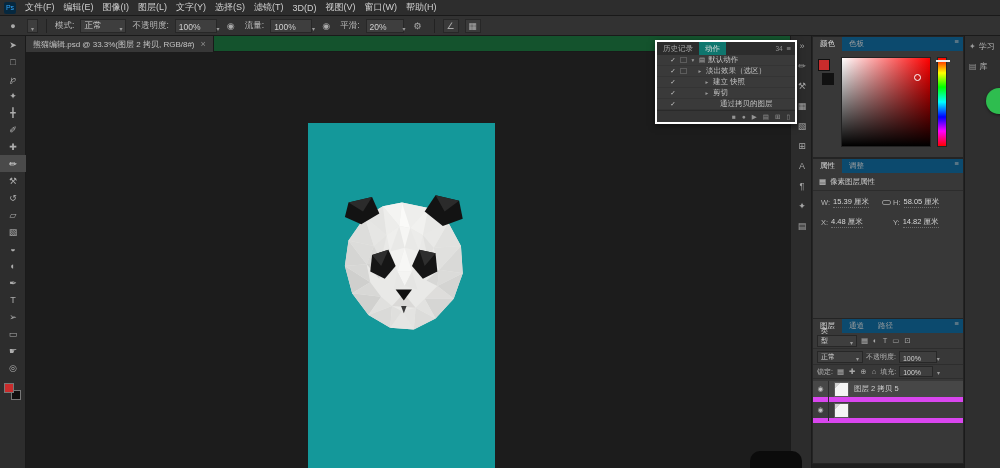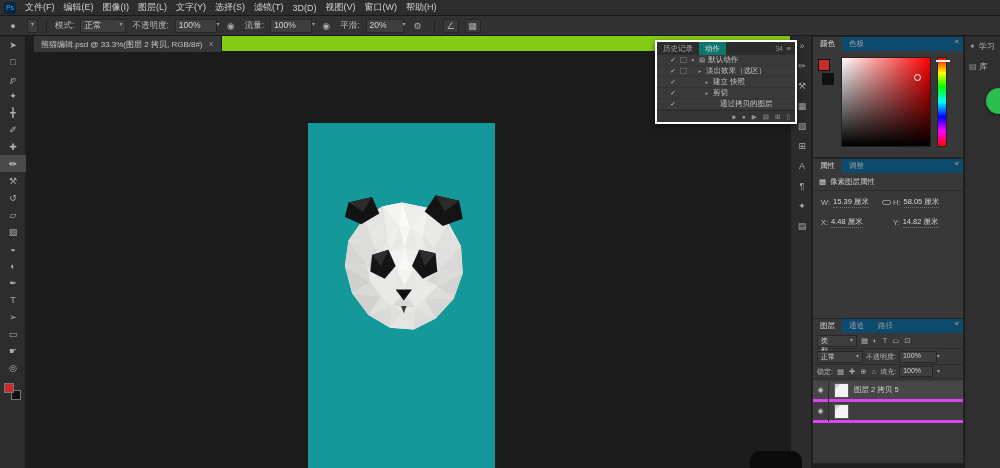--- a/index.html
+++ b/index.html
@@ -9,27 +9,27 @@
   .screen{position:relative;width:1000px;height:468px;background:#1e1e1e;overflow:hidden}
 
   
   .menubar{left:0;top:0;width:1000px;height:16px;background:#2d2d2d;border-bottom:1px solid #191919;display:flex;align-items:center;gap:9px;padding-left:4px;font-size:9px;color:#cfcfcf;z-index:20}
   .pslogo{width:12px;height:12px;background:#06283f;color:#31a8ff;font-size:7px;display:inline-flex;align-items:center;justify-content:center;border-radius:2px}
   .menu-item{cursor:default;white-space:nowrap}
 
   
   .optionsbar{left:0;top:16px;width:1000px;height:20px;background:#323232;border-bottom:1px solid #1a1a1a;display:flex;align-items:center;gap:6px;padding-left:5px;font-size:8.5px;color:#b9b9b9;z-index:19}
   .opt-sep{width:1px;height:14px;background:#222;margin:0 2px}
-  .vbox{display:inline-flex;align-items:flex-start;justify-content:space-between;background:#3e3e3e;border:1px solid #272727;height:14px;padding:0 3px;gap:16px;color:#d0d0d0}
+  .vbox{display:inline-flex;align-items:flex-end;justify-content:space-between;background:#3e3e3e;border:1px solid #272727;height:14px;padding:0 3px;gap:16px;color:#d0d0d0}
   .vbox .car{font-size:6px;color:#999}
   .icon-btn{width:16px;height:14px;display:inline-flex;align-items:center;justify-content:center;color:#aaa;font-size:9px;border:1px solid transparent}
   .icon-btn.boxed{border:1px solid #272727;background:#3a3a3a}
 
   
-  .tabbar{left:34px;top:36px;width:764px;height:16px;background:#84cc16;border-bottom:1px solid #191919;display:flex;z-index:5}
+  .tabbar{left:26px;top:36px;width:764px;height:16px;background:#14532d;border-bottom:1px solid #191919;display:flex;z-index:5}
   .doc-tab{height:16px;background:#373737;display:flex;align-items:center;gap:6px;padding:0 7px;font-size:8px;color:#c4c4c4;border-right:1px solid #191919}
   .tab-close{color:#8d8d8d;font-size:9px}
 
   
   .tools{left:0;top:36px;width:26px;height:432px;background:#2d2d2d;border-right:1px solid #1a1a1a;z-index:6}
   .tool{width:26px;height:17px;display:flex;align-items:center;justify-content:center;font-size:9px;color:#adadad}
   .tool.active{background:#4a4a4a;color:#e8e8e8}
   .swatches{position:absolute;left:3px;top:346px;width:20px;height:20px}
   .sw{position:absolute;width:10px;height:10px;border:1px solid #777}
   .sw.bg{left:8px;top:8px;background:#101010}
@@ -81,21 +81,21 @@
   .props-grid{padding:6px 6px 0 8px;display:grid;grid-template-columns:58px 14px 66px;row-gap:9px;color:#b5b5b5}
   .fld{display:flex;gap:3px;align-items:center;white-space:nowrap}
   .fld .val{color:#d7d7d7;border-bottom:1px dotted #6e6e6e}
   .linkic{width:9px;height:5px;border:1px solid #8e8e8e;border-radius:2px;justify-self:center;align-self:center}
 
   .layers{left:812px;top:318px;width:152px;height:146px}
   .lrow{display:flex;align-items:center;gap:3px;padding:0 4px;color:#b5b5b5}
   .lrow.f1{height:16px;border-bottom:1px solid #2d2d2d}
   .lico{color:#a8a8a8;font-size:7.5px;padding:0 1px}
   .llist{position:absolute;left:0;top:62px;width:150px;bottom:0;overflow:hidden}
-  .layer-row{height:21px;display:flex;align-items:center;border-bottom:3px solid #d946ef;background:#3d3d3d}
+  .layer-row{height:21px;display:flex;align-items:center;border-bottom:5px solid #d946ef;background:#3d3d3d}
   .layer-row.sel{background:#474747}
   .eyebox{width:16px;height:21px;display:flex;align-items:center;justify-content:center;border-right:1px solid #2c2c2c;color:#c2c2c2;font-size:7px}
   .thumb{width:15px;height:15px;margin:0 5px;border:1px solid #5a5a5a;background:linear-gradient(135deg,#cfcfcf 22%,#f4f4f4 22%)}
   .lname{font-size:7.5px;color:#d0d0d0;white-space:nowrap}
 
   
   .rail{left:964px;top:36px;width:36px;height:432px;background:#2f2f2f;border-left:1px solid #1b1b1b;z-index:6}
   .rail-item{display:flex;align-items:center;gap:3px;height:20px;padding-left:4px;color:#b9b9b9;font-size:8px}
   .rail-item .g{font-size:8px;color:#9d9d9d}
   .help-circle{position:absolute;right:-12px;top:52px;width:26px;height:26px;border-radius:50%;background:#2ebd4f;box-shadow:0 1px 3px rgba(0,0,0,.5)}

